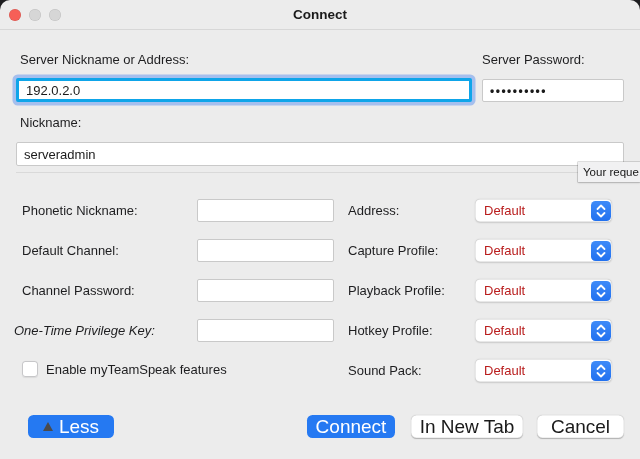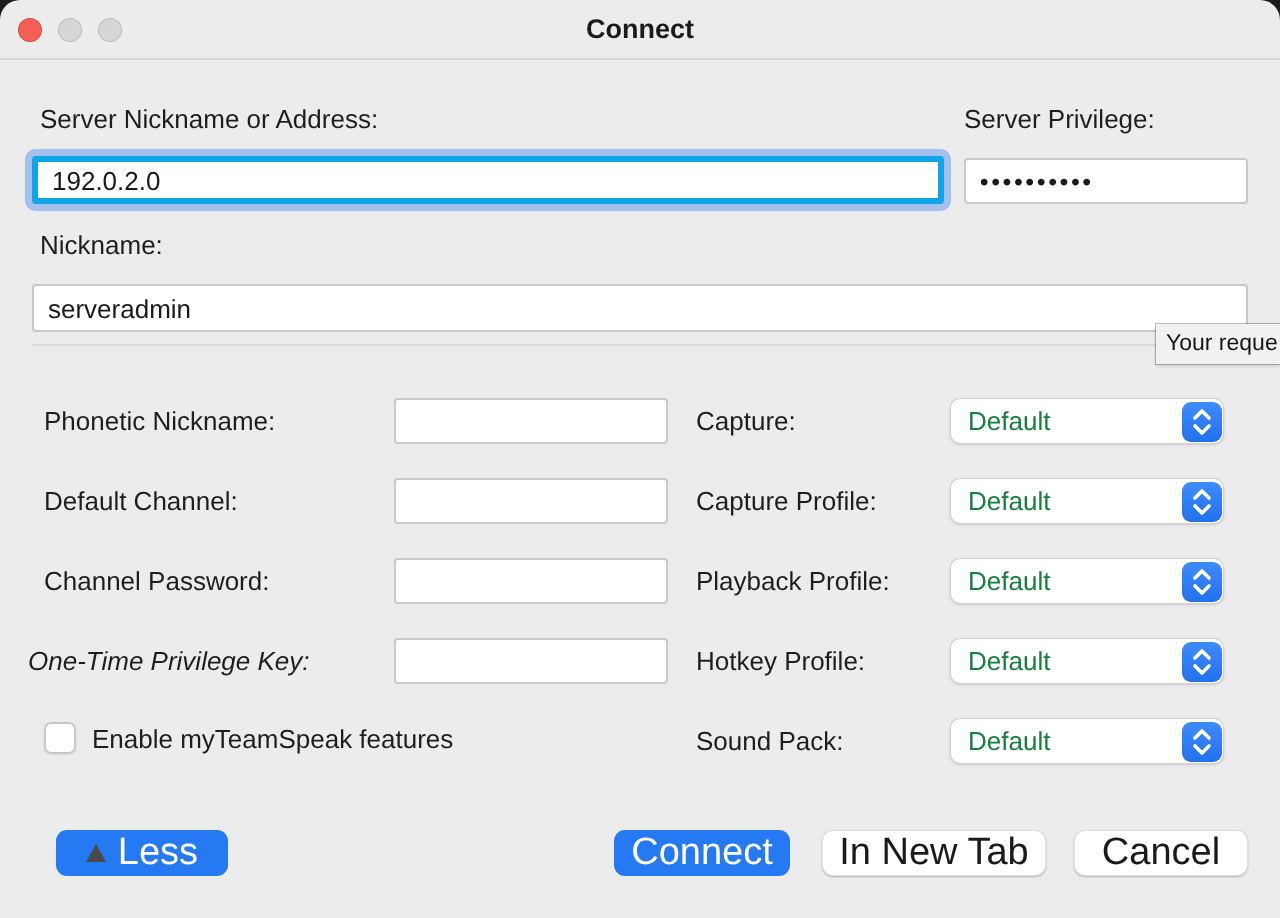--- a/index.html
+++ b/index.html
@@ -53,21 +53,21 @@
     white-space:nowrap; overflow:hidden; color:#161616; z-index:5;
   }
 
   
   .popup {
     position:absolute; width:137px; height:23px; background:#ffffff; border-radius:5px;
     box-shadow: inset 0 0 0 0.5px rgba(0,0,0,0.18), 0 0.5px 1.5px rgba(0,0,0,0.15);
     cursor:default;
   }
   .popup-value {
-    position:absolute; left:9px; top:0; line-height:23px; font-size:13px; color:#15803d;
+    position:absolute; left:9px; top:0; line-height:23px; font-size:13px; color:#b91c1c;
   }
   .popup-stepper {
     position:absolute; right:1.5px; top:1.5px; width:20px; height:20px;
     background:linear-gradient(#3f8bf8,#2271ef); border-radius:4.5px;
     display:flex; align-items:center; justify-content:center;
   }
 
   
   .checkbox {
     position:absolute; left:22px; top:361px; width:16px; height:16px;
@@ -101,21 +101,21 @@
   <div class="titlebar">
     <div class="traffic red"></div>
     <div class="traffic gray1"></div>
     <div class="traffic gray2"></div>
     <div class="title">Connect</div>
   </div>
 
   <div class="lbl" style="left:20px; top:52px;">Server Nickname or Address:</div>
   <input class="text-input focused" style="left: 16px; top: 78px; width: 456px; height: 24px;" value="192.0.2.0">
 
-  <div class="lbl" style="left:482px; top:52px;">Server Privilege:</div>
+  <div class="lbl" style="left:482px; top:52px;">Server Password:</div>
   <input class="text-input pw" style="left: 482px; top: 79px; width: 142px; height: 23px;" value="••••••••••">
 
   <div class="lbl" style="left:20px; top:115px;">Nickname:</div>
   <input class="text-input" style="left: 16px; top: 142px; width: 608px; height: 24px;" value="serveradmin">
 
   <div class="divider" style="top:172px;"></div>
 
   <div class="tooltip">Your reque</div>
 
   <div class="lbl" style="left:22px; top:199px; line-height:24px;">Phonetic Nickname:</div>
@@ -126,21 +126,21 @@
 
   <div class="lbl" style="left:22px; top:279px; line-height:24px;">Channel Password:</div>
   <input class="text-input" style="left: 197px; top: 279px; width: 137px; height: 23px;" value="">
 
   <div class="lbl" style="left:14px; top:319px; line-height:24px;font-style:italic;">One-Time Privilege Key:</div>
   <input class="text-input" style="left: 197px; top: 319px; width: 137px; height: 23px;" value="">
 
   <div class="checkbox"></div>
   <div class="lbl" style="left:46px; top:362px; line-height:16px;">Enable myTeamSpeak features</div>
 
-  <div class="lbl" style="left:348px; top:199px; line-height:24px;">Capture:</div>
+  <div class="lbl" style="left:348px; top:199px; line-height:24px;">Address:</div>
   <div class="popup" style="left:475px; top:199px;">
     <span class="popup-value">Default</span>
     <span class="popup-stepper">
       <svg width="10" height="14" viewBox="0 0 10 14">
           <path d="M1.5 5 L5 1.5 L8.5 5" fill="none" stroke="#fff" stroke-width="1.8" stroke-linecap="round" stroke-linejoin="round"></path>
           <path d="M1.5 9 L5 12.5 L8.5 9" fill="none" stroke="#fff" stroke-width="1.8" stroke-linecap="round" stroke-linejoin="round"></path>
         </svg>
     </span>
   </div>
 

